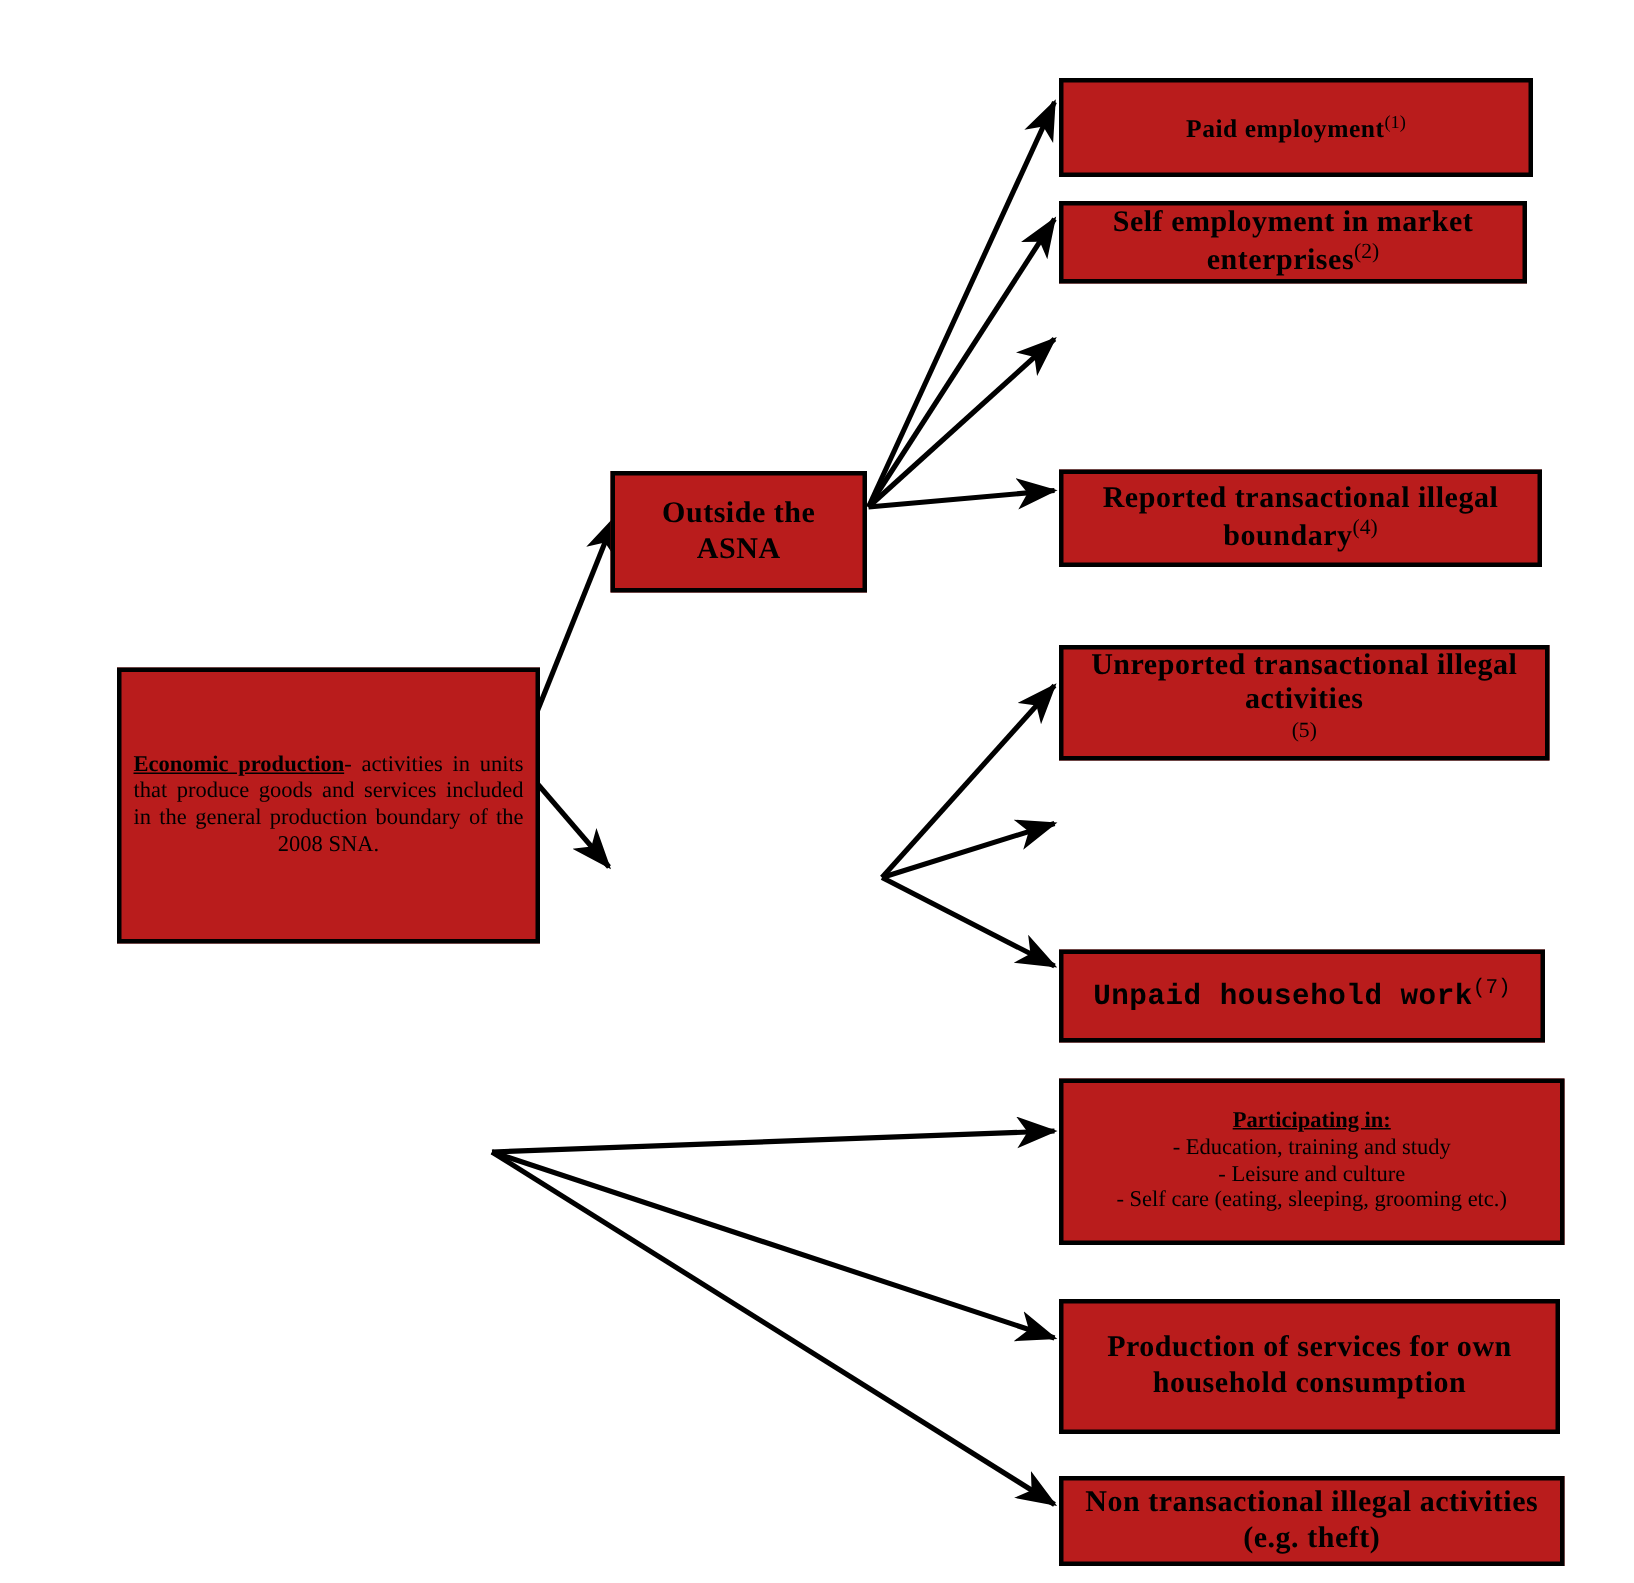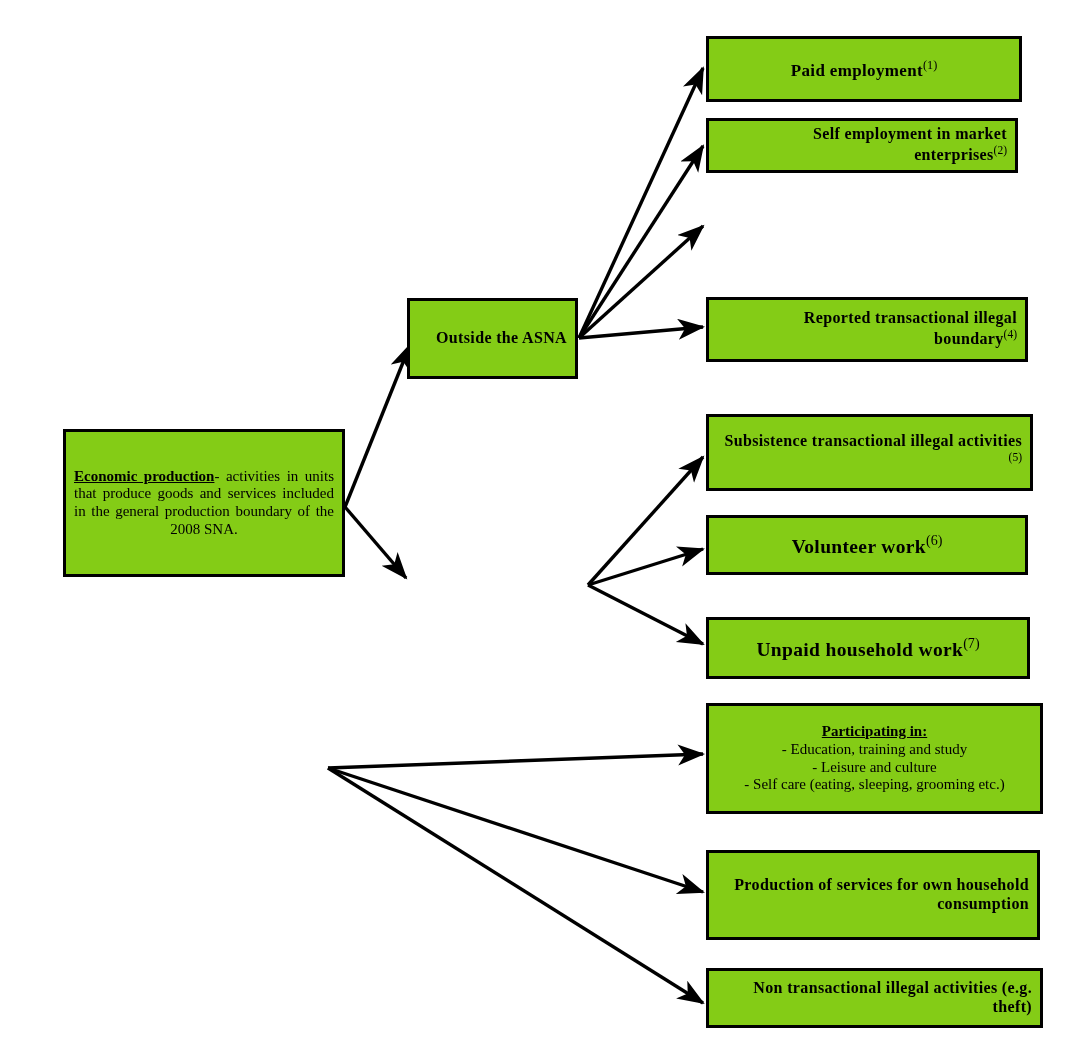--- a/index.html
+++ b/index.html
@@ -23,41 +23,42 @@
     left: 0;
     top: 0;
     width: 1089px;
     height: 1055px;
     pointer-events: none;
   }
   .node {
     position: absolute;
     box-sizing: border-box;
     border: 3px solid #000000;
-    background: #84cc16;
+    background: #b91c1c;
     display: flex;
     align-items: center;
     justify-content: center;
     text-align: center;
     line-height: 1.18;
+    margin-top: 16px;
   }
   .node .inner {
     width: 100%;
     padding: 0 8px;
     box-sizing: border-box;
   }
   .bold { font-weight: bold; }
   .under { text-decoration: underline; }
   .sup {
     font-size: 0.72em;
     vertical-align: super;
     font-weight: normal;
   }
   .t15 { font-size: 15px; }
-  .t16 { font-size: 16px; text-align: right; }
+  .t16 { font-size: 20px; }
   .t17 { font-size: 17px; }
   .t19 { font-size: 19.5px; }
   .just {
     text-align: justify;
     text-align-last: center;
     padding: 0 14px;
   }
   .ls { letter-spacing: 0.35px; }
 </style>
 </head>
@@ -90,21 +91,21 @@
       <line x1="588" y1="585" x2="703" y2="644"></line>
     </g>
 
     <g stroke="#000000" stroke-width="3.4" fill="none" marker-end="url(#ah)">
       <line x1="328" y1="768" x2="703" y2="754"></line>
       <line x1="328" y1="768" x2="703" y2="892"></line>
       <line x1="328" y1="768" x2="703" y2="1003"></line>
     </g>
   </svg>
 
-  <div class="node" style="left:63px; top:429px; width:282px; height:148px;">
+  <div class="node" style="left:78px; top:429px; width:282px; height:184px;">
     <div class="inner just t15">
       <span class="bold under">Economic production</span><span>- activities in units that produce goods and services included in the general production boundary of the 2008 SNA.</span>
     </div>
   </div>
 
 
   <div class="node" style="left:407px; top:298px; width:171px; height:81px;">
     <div class="inner bold t16 ls">Outside the ASNA</div>
   </div>
 
@@ -123,32 +124,27 @@
 
 
   <div class="node" style="left:706px; top:297px; width:322px; height:65px;">
     <div class="inner t16">
       <span class="bold ls">Reported transactional illegal boundary</span><span class="sup">(4)</span>
     </div>
   </div>
 
   <div class="node" style="left:706px; top:414px; width:327px; height:77px;">
     <div class="inner t16">
-      <span class="bold ls">Subsistence transactional illegal activities</span><br>
+      <span class="bold ls">Unreported transactional illegal activities</span><br>
       <span class="sup">(5)</span>
     </div>
   </div>
 
-  <div class="node" style="left:706px; top:515px; width:322px; height:60px;">
-    <div class="inner t19">
-      <span class="bold ls">Volunteer work</span><span class="sup">(6)</span>
-    </div>
-  </div>
 
-  <div class="node" style="left:706px; top:617px; width:324px; height:62px;">
+  <div class="node" style="left:706px; top:617px; width:324px; height:62px;font-family:Liberation Mono, monospace;">
     <div class="inner t19">
       <span class="bold ls">Unpaid household work</span><span class="sup">(7)</span>
     </div>
   </div>
 
   <div class="node" style="left:706px; top:850px; width:334px; height:90px;">
     <div class="inner bold t16 ls">Production of services for own household consumption</div>
   </div>
 
   <div class="node" style="left:706px; top:703px; width:337px; height:111px;">

